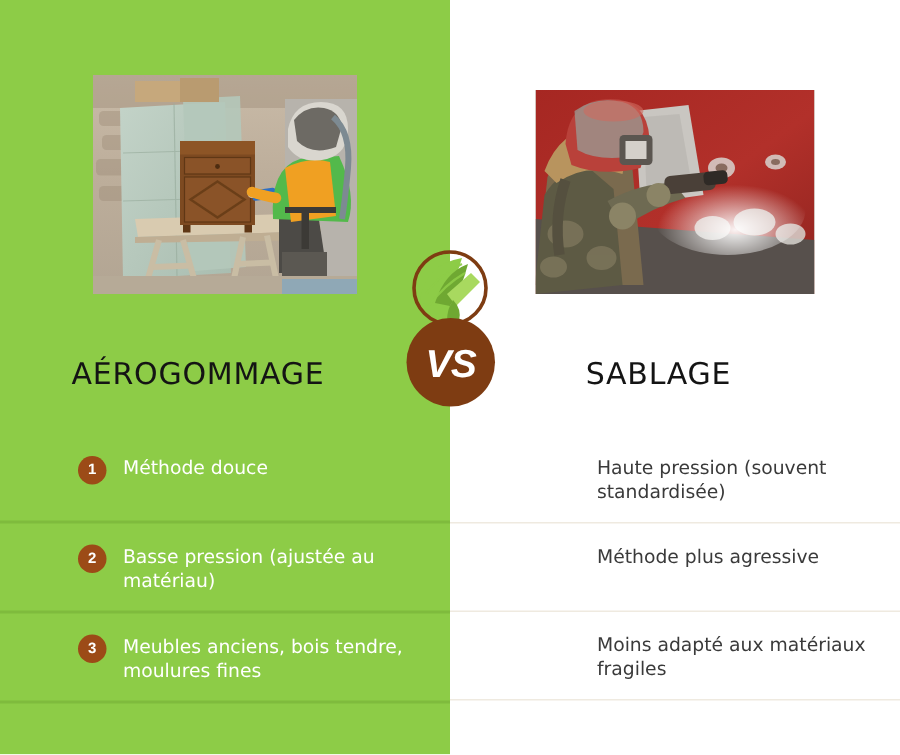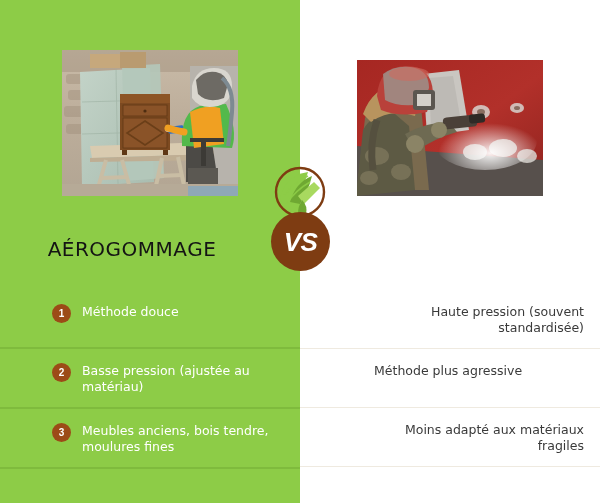--- a/index.html
+++ b/index.html
@@ -157,21 +157,21 @@
   .row-text {
     font-size: 12.5px;
     line-height: 16px;
     font-family: "DejaVu Sans", sans-serif;
   }
   .list-left .row-text  { color: #ffffff; margin-left: 34px; }
   .list-right .row-text { color: #3A3A3A; margin-left: 34px; }
 
   
   .list-left .row  { padding-left: 48px; }
-  .list-right .row { padding-left: 40px; text-align: right; }
+  .list-right .row { padding-left: 64px; }
 </style>
 </head>
 <body>
 
 <div class="infographic">
 
   <div class="half-left"></div>
   <div class="half-right"></div>
 
   <div class="photo photo-left">
@@ -327,20 +327,21 @@
           <path d="M12 38 Q22 24 36 16"></path>
         </g>
       </svg>
     </div>
     <div class="vs-circle">
       <span class="vs-text">VS</span>
     </div>
   </div>
 
   <div class="title title-left">AÉROGOMMAGE</div>
+  <div class="title title-right">SABLAGE</div>
 
   <div class="list list-left">
     <div class="row">
       <span class="num">1</span>
       <span class="row-text">Méthode douce</span>
     </div>
     <div class="row">
       <span class="num">2</span>
       <span class="row-text">Basse pression (ajustée au matériau)</span>
     </div>

